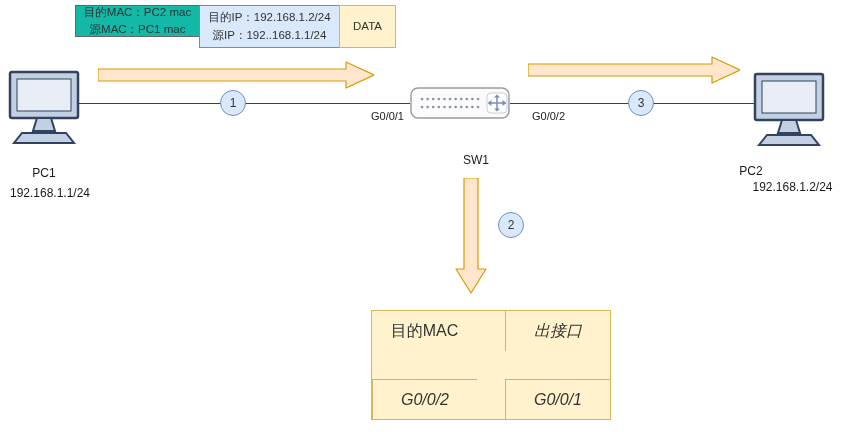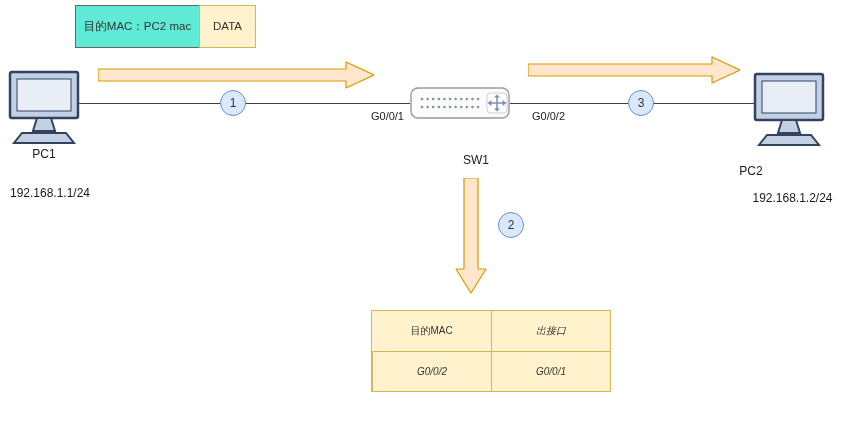--- a/index.html
+++ b/index.html
@@ -3,21 +3,21 @@
 <meta charset="utf-8">
 <style>
   * { margin:0; padding:0; box-sizing:border-box; }
   body { background:#fff; font-family:"Liberation Sans","DejaVu Sans",sans-serif; }
   .canvas { position:relative; width:842px; height:432px; background:#ffffff; overflow:hidden; }
 
   
   .frame { position:absolute; left:75px; top:5px; display:flex; }
   .fbox { display:flex; flex-direction:column; align-items:center; justify-content:center;
           font-size:11.5px; color:#333; text-align:center; line-height:1.5; }
-  .fbox.gray   { width:125px; height:43px; background:#5eead4; border:1px solid #666666; }
+  .fbox.gray   { width:125px; height:32px; background:#14b8a6; border:1px solid #666666; }
   .fbox.blue   { width:141px; height:43px; background:#dae8fc; border:1px solid #6c8ebf; margin-left:-1px; }
   .fbox.yellow { width:57px;  height:43px; background:#fff2cc; border:1px solid #d6b656; margin-left:-1px; }
 
   .link { position:absolute; height:1px; background:#3f3f3f; }
   .link-left  { left:78px;  top:103px; width:332px; }
   .link-right { left:510px; top:103px; width:247px; }
 
   .abs { position:absolute; }
 
   .badge { position:absolute; width:26px; height:26px; border-radius:50%;
@@ -25,33 +25,38 @@
            display:flex; align-items:center; justify-content:center; }
   .badge1 { left:220px; top:90px; }
   .badge2 { left:498px; top:212px; }
   .badge3 { left:628px; top:90px; }
 
   .label { position:absolute; font-size:12px; color:#1a1a1a; text-align:center; }
   .portlabel { position:absolute; font-size:11px; color:#1a1a1a; }
 
   .mac-table { position:absolute; left:371px; top:310px; width:240px;
                display:grid; grid-template-columns:1fr 1fr; grid-auto-rows:40px;
-               background:#fff2cc; border:1px solid #d6b656; font-size:10px; color:#333; }
+               background:#fff2cc; border:1px solid #d6b656; font-size:16px; color:#333;gap:28px; }
   .mac-table .cell { display:flex; align-items:center; justify-content:center; }
   .mac-table .bl { border-left:1px solid #d6b656;font-style:italic; }
   .mac-table .bt { border-top:1px solid #d6b656; }
 </style>
 </head>
 <body>
 
 <div class="canvas">
 
   <div class="frame">
     <div class="fbox gray">
       <span>目的MAC：PC2 mac</span>
+      <span>源MAC：PC1 mac</span>
+    </div>
+    <div class="fbox blue">
+      <span>目的IP：192.168.1.2/24</span>
+      <span>源IP：192..168.1.1/24</span>
     </div>
     <div class="fbox yellow">
       <span>DATA</span>
     </div>
   </div>
 
   <div class="link link-left"></div>
   <div class="link link-right"></div>
 
   <svg class="abs" style="left:98px;top:60px" width="276" height="30">
@@ -99,27 +104,27 @@
     </g>
   </svg>
 
   <div class="badge badge1">1</div>
   <div class="badge badge2">2</div>
   <div class="badge badge3">3</div>
 
   <div class="portlabel" style="left:356px;top:110px;width:48px;text-align:right">G0/0/1</div>
   <div class="portlabel" style="left:532px;top:110px;width:50px;text-align:left">G0/0/2</div>
 
-  <div class="label" style="left:9px;top:147px;width:70px">PC1</div>
+  <div class="label" style="left:9px;top:166px;width:70px">PC1</div>
   <div class="label" style="left:0px;top:186px;width:100px">192.168.1.1/24</div>
 
   <div class="label" style="left:426px;top:153px;width:100px">SW1</div>
 
   <div class="label" style="left:716px;top:164px;width:70px">PC2</div>
-  <div class="label" style="left:745px;top:191px;width:95px">192.168.1.2/24</div>
+  <div class="label" style="left:745px;top:180px;width:95px">192.168.1.2/24</div>
 
   <div class="mac-table">
     <div class="cell">目的MAC</div>
     <div class="cell bl">出接口</div>
     <div class="cell bt bl">G0/0/2</div>
     <div class="cell bt bl">G0/0/1</div>
   </div>
 
 </div>
 

